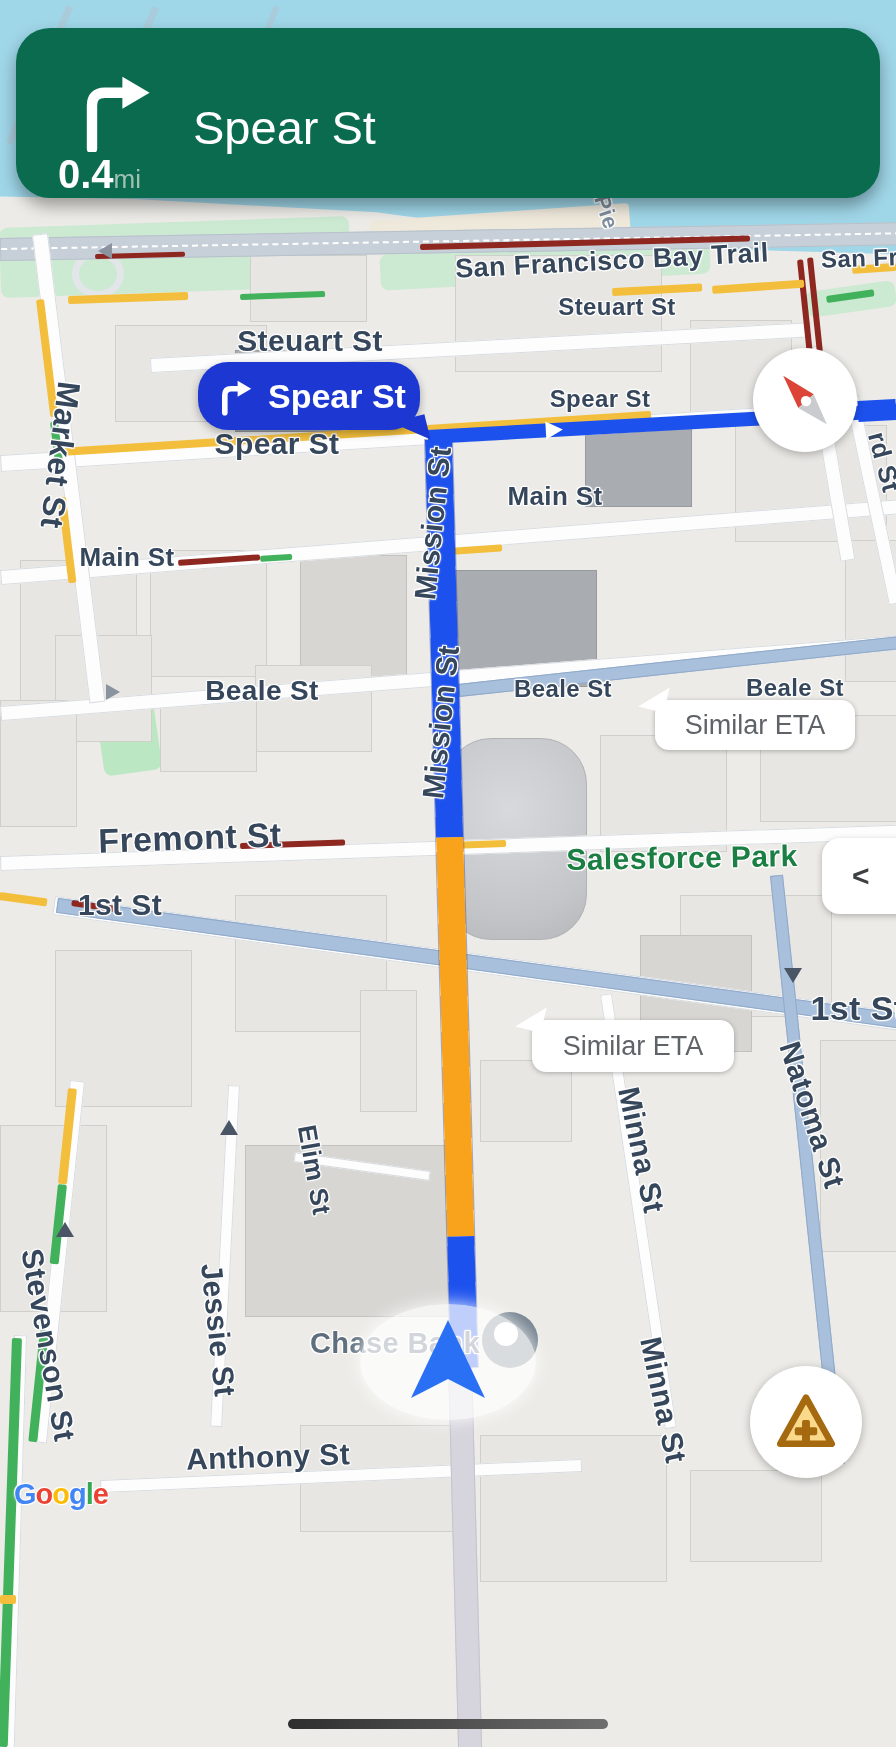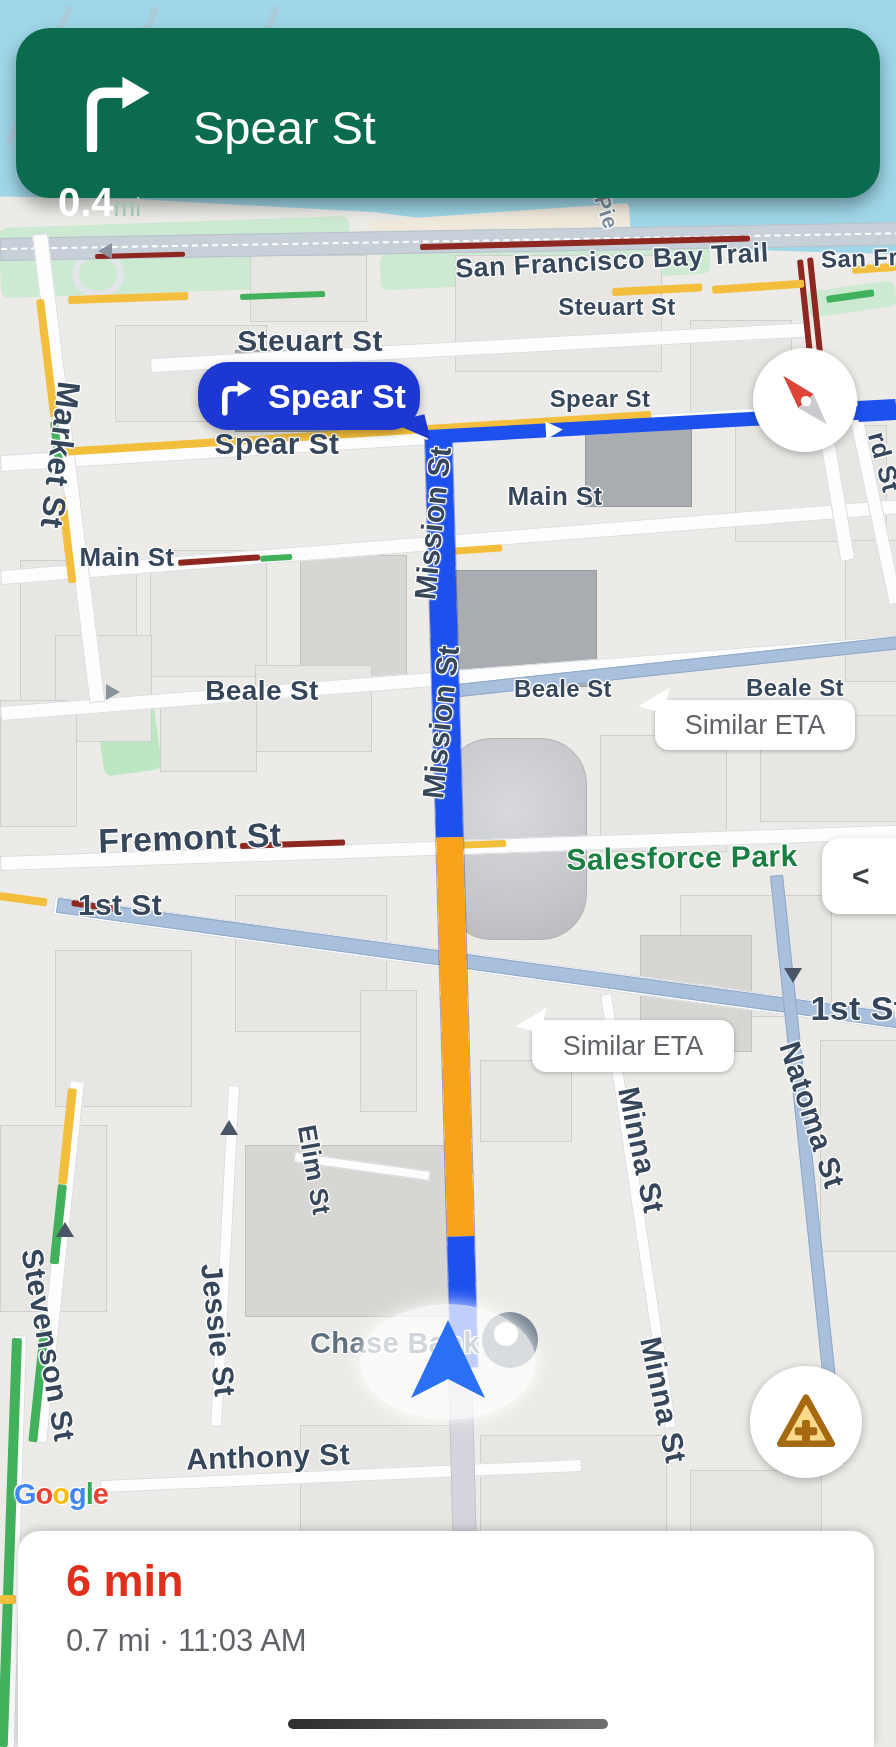--- a/index.html
+++ b/index.html
@@ -65,21 +65,21 @@
   
   #puck{position:absolute;left:360px;top:1304px;width:176px;height:116px;border-radius:50%;
     background:rgba(255,255,255,.72);z-index:9;box-shadow:0 0 18px rgba(255,255,255,.9);}
   #poi-chase{position:absolute;left:482px;top:1312px;width:56px;height:56px;border-radius:50%;
     background:#72808E;z-index:8;}
   #poi-chase i{position:absolute;left:12px;top:10px;width:24px;height:24px;border-radius:50%;background:#fff;}
   
   #banner{position:absolute;left:16px;top:28px;width:864px;height:170px;background:#0B6B4E;border-radius:34px;
     z-index:12;box-shadow:0 8px 16px rgba(0,0,0,.35);}
   #banner .maneuver{position:absolute;left:58px;top:44px;}
-  #banner .dist{position:absolute;left:42px;top:124px;color:#fff;font-size:40px;font-weight:700;margin-top:28px;}
+  #banner .dist{position:absolute;left:42px;top:124px;color:#fff;font-size:40px;font-weight:700;}
   #banner .dist span{font-size:26px;font-weight:400;color:#9FC0B2;}
   #banner .street{position:absolute;left:177px;top:72px;color:#fff;font-size:47px;font-weight:400;}
   
   #sheet{position:absolute;left:18px;top:1531px;width:856px;height:216px;background:#fff;
     border-radius:22px 22px 0 0;z-index:12;box-shadow:0 -2px 10px rgba(0,0,0,.2);}
   #sheet .eta{position:absolute;left:48px;top:24px;color:#E0301C;font-size:45px;font-weight:700;}
   #sheet .details{position:absolute;left:48px;top:92px;color:#5F6368;font-size:31px;font-weight:400;}
   #home-indicator{position:absolute;left:288px;top:1719px;width:320px;height:10px;border-radius:5px;
     background:linear-gradient(90deg,#2E2E2E,#6E6E6E);z-index:13;}
   
@@ -290,18 +290,14 @@
 
   <div id="banner">
     <svg class="maneuver" width="84" height="80" viewBox="0 0 100 100">
       <path d="M20 96 L20 42 Q20 26 36 26 L62 26" stroke="#FFFFFF" stroke-width="13" fill="none" stroke-linecap="round"></path>
       <polygon points="58,6 92,26 58,46" fill="#FFFFFF"></polygon>
     </svg>
     <div class="dist"><span id="dist-val" style="font-size:40px;font-weight:700;color:#fff;">0.4</span><span>mi</span></div>
     <div class="street">Spear St</div>
   </div>
 
-  <div id="sheet">
-    <div class="eta">6 min</div>
-    <div class="details">0.7 mi · 11:03 AM</div>
-  </div>
   <div id="home-indicator"></div>
 </div>
 
 </body></html>

